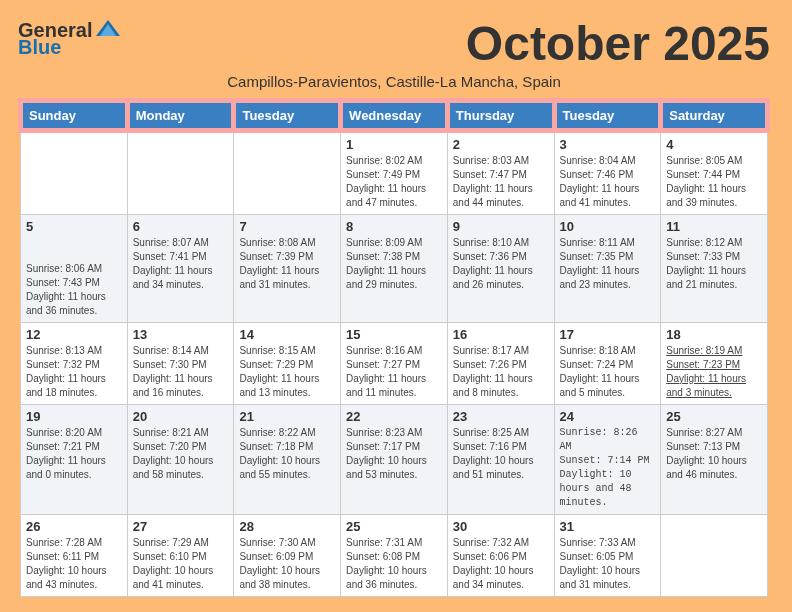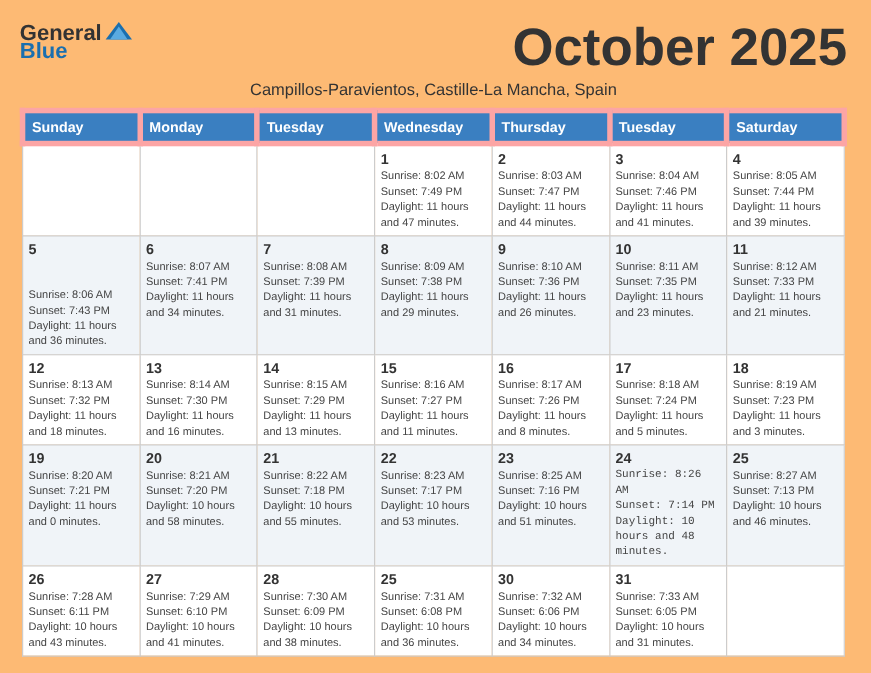--- a/index.html
+++ b/index.html
@@ -232,21 +232,21 @@
 Daylight: 11 hours and 8 minutes.</div>
           </td>
           <td>
             <div class="day-number">17</div>
             <div class="day-info" style="white-space: pre-line;">Sunrise: 8:18 AM
 Sunset: 7:24 PM
 Daylight: 11 hours and 5 minutes.</div>
           </td>
           <td>
             <div class="day-number">18</div>
-            <div class="day-info" style="white-space: pre-line;">Sunrise: 8:19 AM
+            <div class="day-info" style="white-space: pre-line; text-decoration: underline;">Sunrise: 8:19 AM
 Sunset: 7:23 PM
 Daylight: 11 hours and 3 minutes.</div>
           </td>
         </tr>
         <tr>
           <td>
             <div class="day-number">19</div>
             <div class="day-info" style="white-space: pre-line;">Sunrise: 8:20 AM
 Sunset: 7:21 PM
 Daylight: 11 hours and 0 minutes.</div>

